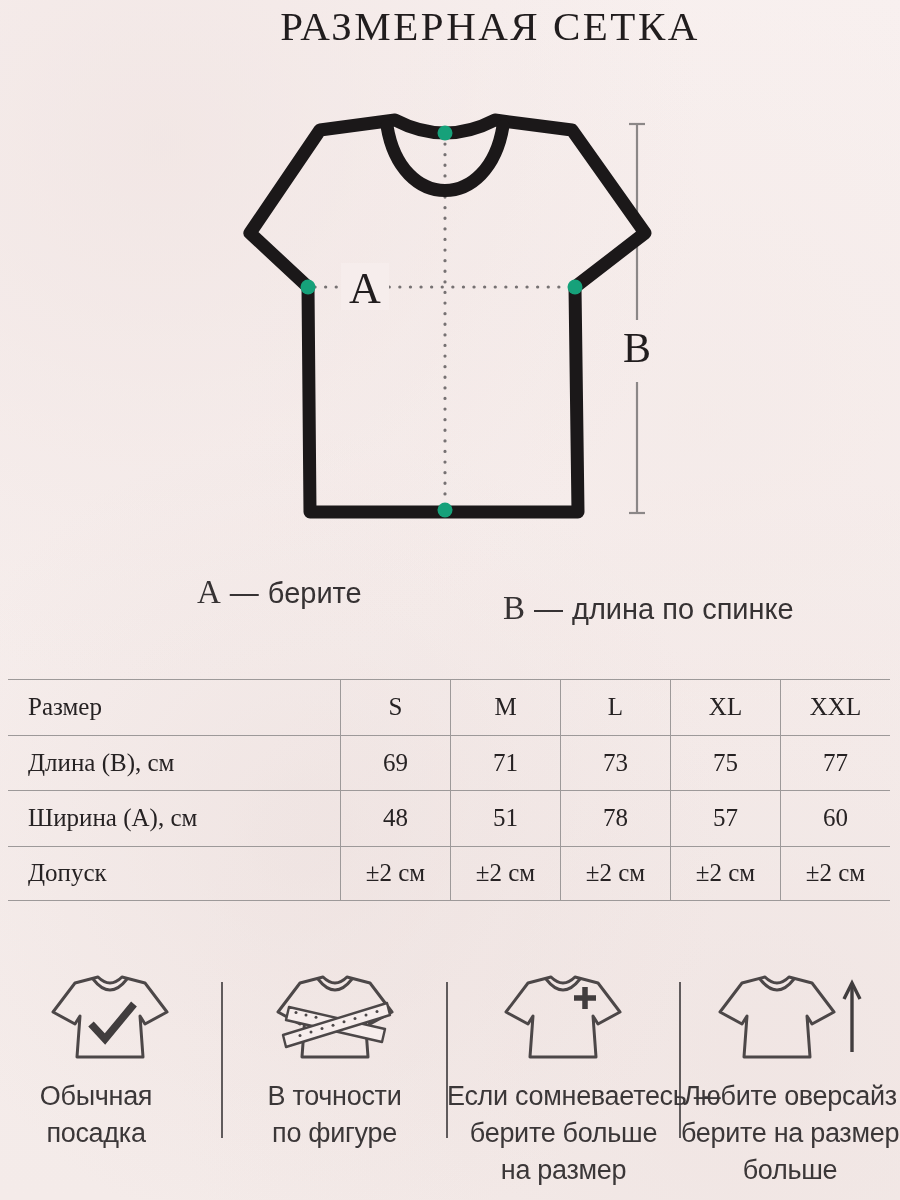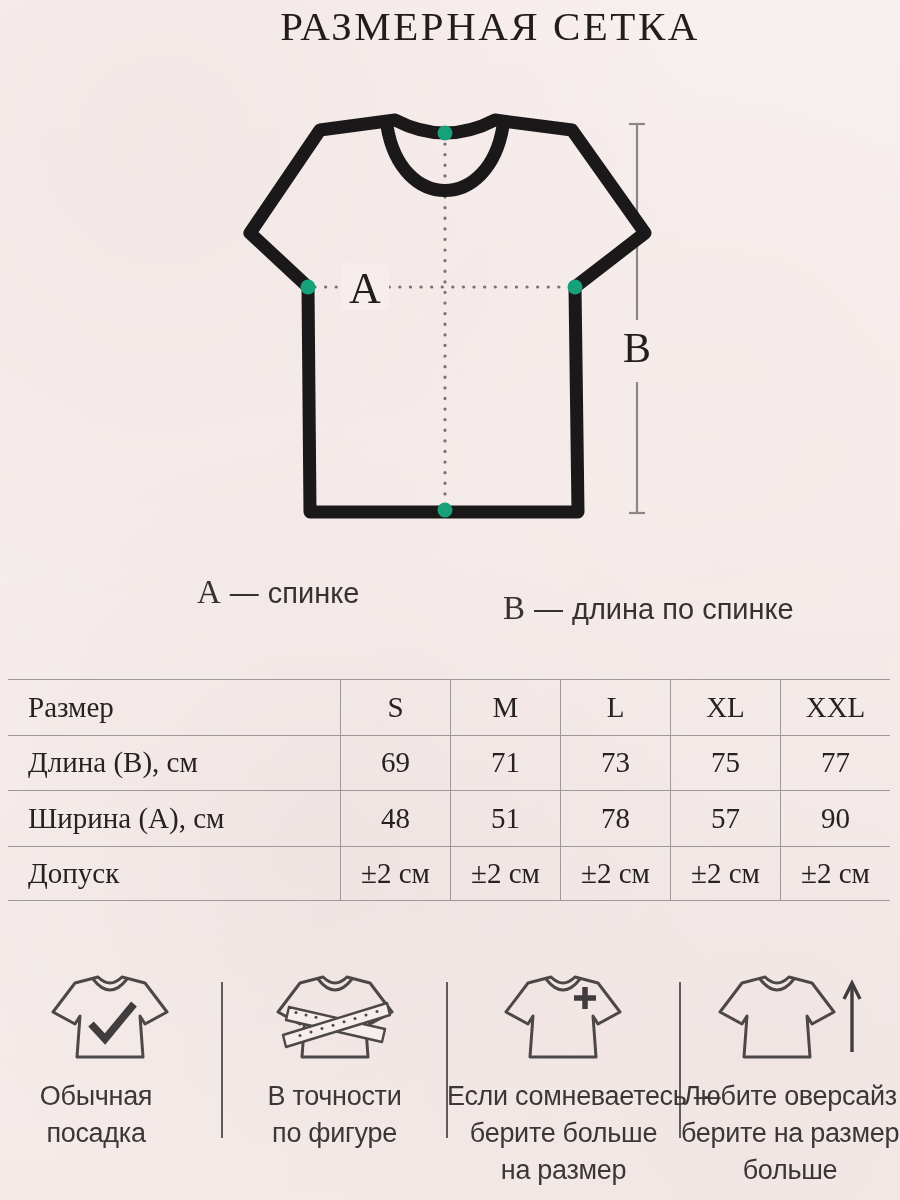--- a/index.html
+++ b/index.html
@@ -29,21 +29,21 @@
   .lg-line{font-size:29px;line-height:34px;white-space:nowrap;}
   .lg-letter{font-family:"Liberation Serif",serif;font-size:33px;}
   .lg-dash{margin:0 9px;}
   .lg-line2{font-size:29px;line-height:34px;margin-left:58px;margin-top:5px;white-space:nowrap;}
 
   
   .size-table{
     position:absolute;left:8px;top:679px;width:882px;height:222px;
     display:grid;grid-template-columns:332px repeat(5,110px);
     grid-template-rows:repeat(4,1fr);
-    font-family:"Liberation Serif",serif;font-size:29px;color:#262223;
+    font-family:"Liberation Serif",serif;font-size:25px;color:#262223;
   }
   .t-cell{display:flex;align-items:center;justify-content:center;border-top:1.5px solid #9d9999;}
   .t-cell.vline{border-left:1.5px solid #9d9999;}
   .t-cell.lastrow{border-bottom:1.5px solid #9d9999;text-align:right;}
   .t-cell.rowlabel{justify-content:flex-start;padding-left:20px;}
 
   
   .tip-icon{position:absolute;top:966px;}
   .tee{fill:none;stroke:#4c4748;stroke-width:3;stroke-linejoin:round;stroke-linecap:round;}
   .tee-band{fill:#f6edec;stroke:#4c4748;stroke-width:2.4;stroke-linejoin:round;}
@@ -84,21 +84,21 @@
     <g fill="#16a17a">
       <circle cx="210" cy="33" r="7.5"></circle>
       <circle cx="210" cy="410" r="7.5"></circle>
       <circle cx="73" cy="187" r="7.5"></circle>
       <circle cx="340" cy="187" r="7.5"></circle>
     </g>
   </svg>
 
   <div class="legend-a">
     <div class="lg-line">
-      <span class="lg-letter">А</span><span class="lg-dash">—</span><span>спинке</span>
+      <span class="lg-letter">А</span><span class="lg-dash">—</span><span>берите</span>
     </div>
   </div>
 
   <div class="legend-b">
     <div class="lg-line">
       <span class="lg-letter">В</span><span class="lg-dash">—</span><span>длина по спинке</span>
     </div>
   </div>
 
   <div class="size-table">
@@ -114,21 +114,21 @@
     <div class="t-cell vline">71</div>
     <div class="t-cell vline">73</div>
     <div class="t-cell vline">75</div>
     <div class="t-cell vline">77</div>
 
     <div class="t-cell rowlabel">Ширина (А), см</div>
     <div class="t-cell vline">48</div>
     <div class="t-cell vline">51</div>
     <div class="t-cell vline">78</div>
     <div class="t-cell vline">57</div>
-    <div class="t-cell vline">90</div>
+    <div class="t-cell vline">60</div>
 
     <div class="t-cell rowlabel lastrow">Допуск</div>
     <div class="t-cell vline lastrow">±2 см</div>
     <div class="t-cell vline lastrow">±2 см</div>
     <div class="t-cell vline lastrow">±2 см</div>
     <div class="t-cell vline lastrow">±2 см</div>
     <div class="t-cell vline lastrow">±2 см</div>
   </div>
 
   <svg class="tip-icon" style="left:44px" viewBox="0 0 132 102" width="132" height="102">

